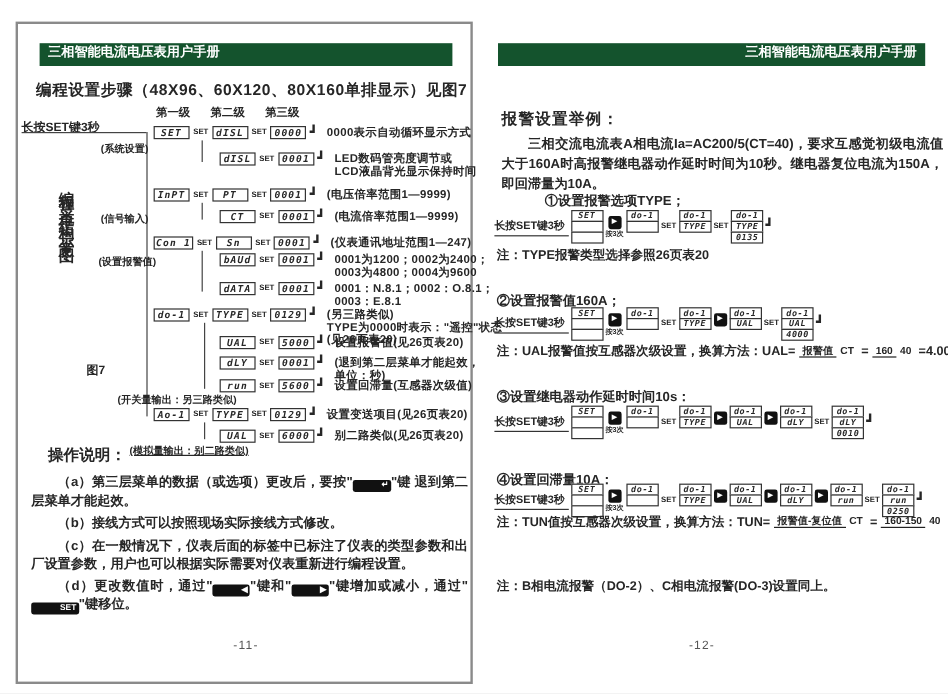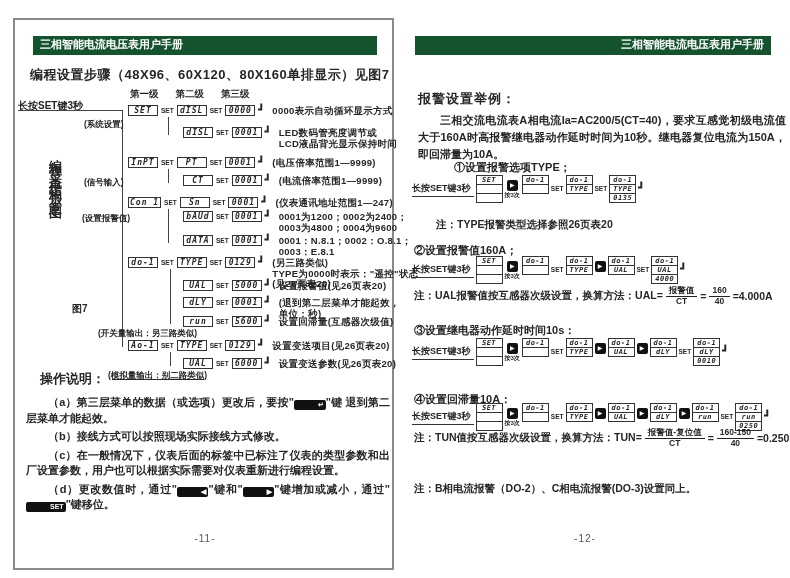--- a/index.html
+++ b/index.html
@@ -48,21 +48,21 @@
   .seq-root{font-size:9px;font-weight:700;border-bottom:1px solid #333;padding:6px 3px 1px 0;}
   .seq-items{display:inline-flex;align-items:flex-start;gap:2px;}
   .seq .setlbl{margin-top:8px;}
   .seq .enter{margin-top:6px;}
   .btnwrap{display:inline-flex;flex-direction:column;align-items:center;margin-top:4px;}
   .btn{display:inline-block;width:11px;height:11px;background:#111;color:#fff;border-radius:2px;
        font-size:6px;line-height:11px;text-align:center;}
   .btnsub{font-size:6px;font-weight:700;}
   .note{position:absolute;left:414px;font-size:10.5px;font-weight:600;white-space:nowrap;}
   .notef{display:flex;align-items:center;gap:3px;}
-  .frac{display:inline-flex;flex-direction:column;align-items:center;font-size:8.5px;font-weight:700;line-height:9.5px;}
+  .frac{display:inline-flex;flex-direction:row;align-items:center;font-size:8.5px;font-weight:700;line-height:9.5px;}
   .frac .num{border-bottom:1px solid #222;padding:0 3px;}
   .frac .den{padding:0 3px;}
 </style>
 </head>
 <body>
 
 <div class="canvas">
 
   <div class="page-border"></div>
   <div class="hbar l">三相智能电流电压表用户手册</div>
@@ -255,21 +255,21 @@
       <div class="tree-row" style="top: 359px;">
         <span class="spacer"></span>
         <div class="dbox">
           <div class="dcell">UAL</div>
         </div>
         <span class="setlbl">SET</span>
         <div class="dbox">
           <div class="dcell">6000</div>
         </div>
         <span class="enter">┛</span>
-        <span class="tdesc">设置变送参数(见26页表20)</span>
+        <span class="tdesc">别二路类似(见26页表20)</span>
       </div>
       <div class="caption" style="left: 84px; top: 119px;">(系统设置)</div>
       <div class="caption" style="left: 84px; top: 177px;">(信号输入)</div>
       <div class="caption" style="left: 82px; top: 213px;">(设置报警值)</div>
       <div class="caption" style="left: 98px; top: 328px;">(开关量输出：另三路类似)</div>
       <div class="caption" style="left: 108px; top: 370px; text-decoration: underline;">(模拟量输出：别二路类似)</div>
     </div>
 
   <div class="ops">
     <div class="ops-title">操作说明：</div>
@@ -307,21 +307,21 @@
         </div>
         <span class="setlbl">SET</span>
         <div class="dbox seqbox">
           <div class="dcell">do-1</div>
           <div class="dcell">TYPE</div>
           <div class="dcell">0135</div>
         </div>
         <span class="enter">┛</span>
       </span>
   </div>
-  <div class="note" style="top:218px;margin-left:22px;">注：TYPE报警类型选择参照26页表20</div>
+  <div class="note" style="top:206px;">注：TYPE报警类型选择参照26页表20</div>
 
   <div class="stephead" style="top:243px;">②设置报警值160A；</div>
   <div class="seq" id="seq1" style="left:412px;top:257px;">
     <span class="seq-root">长按SET键3秒</span>
     <span class="seq-items">
         <div class="dbox seqbox">
           <div class="dcell">SET</div>
           <div class="dcell"></div>
           <div class="dcell"></div>
         </div>

